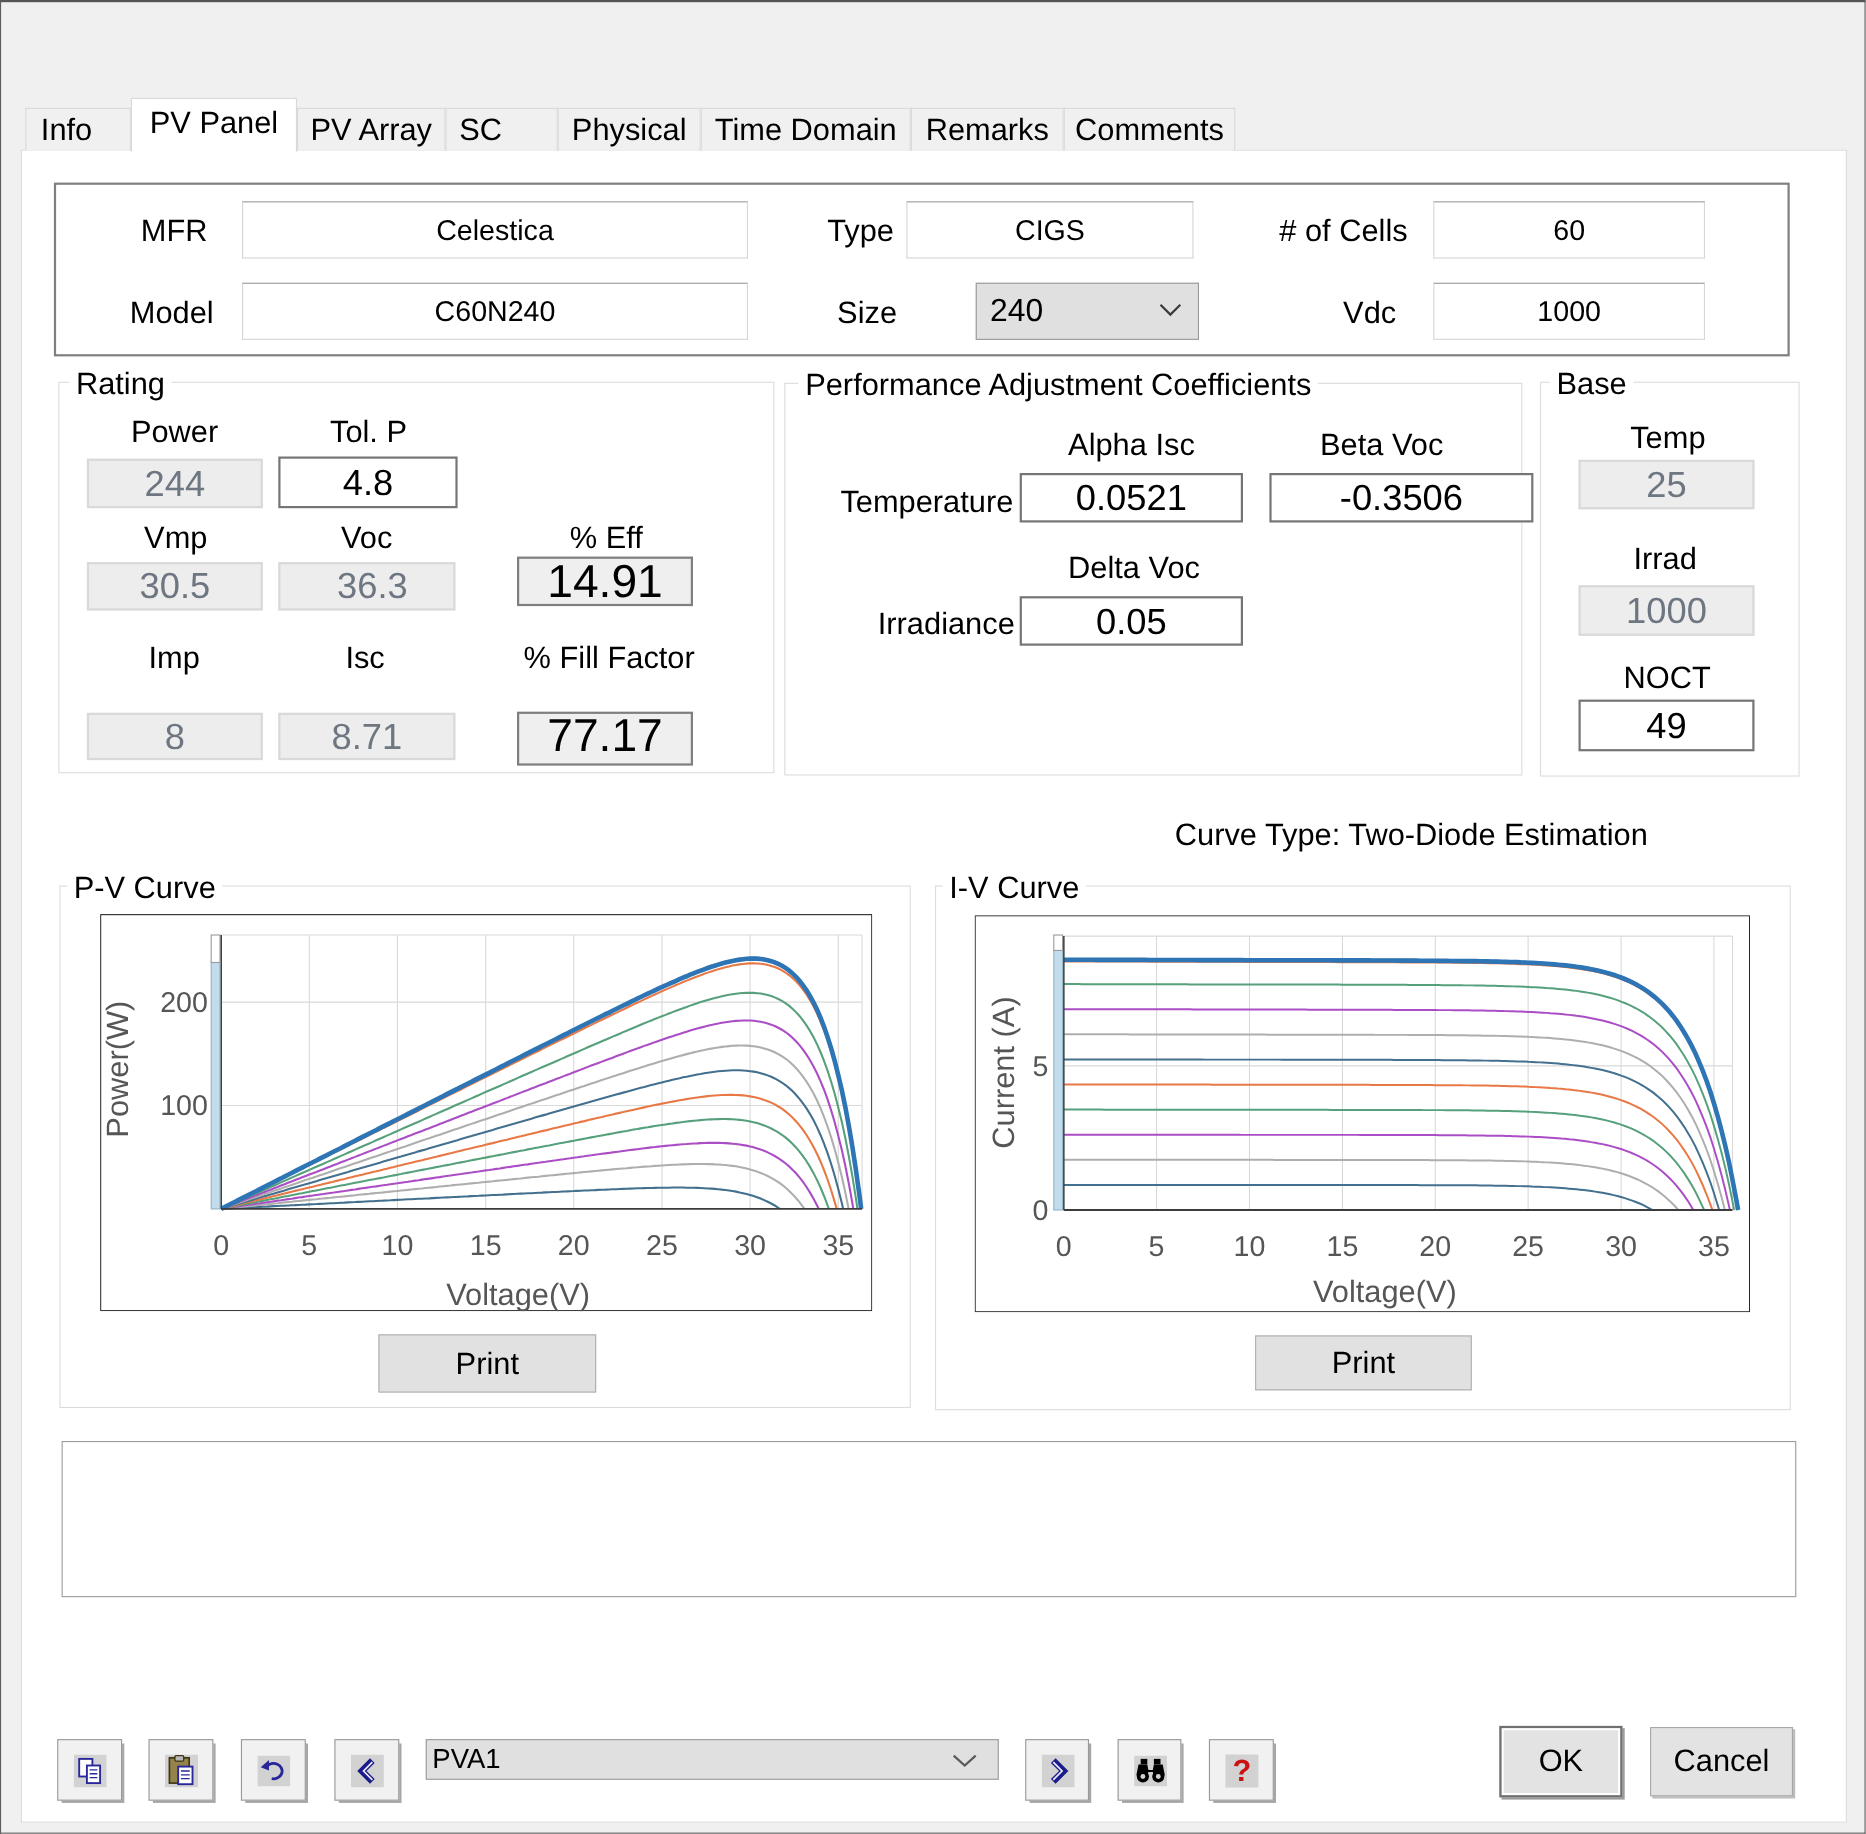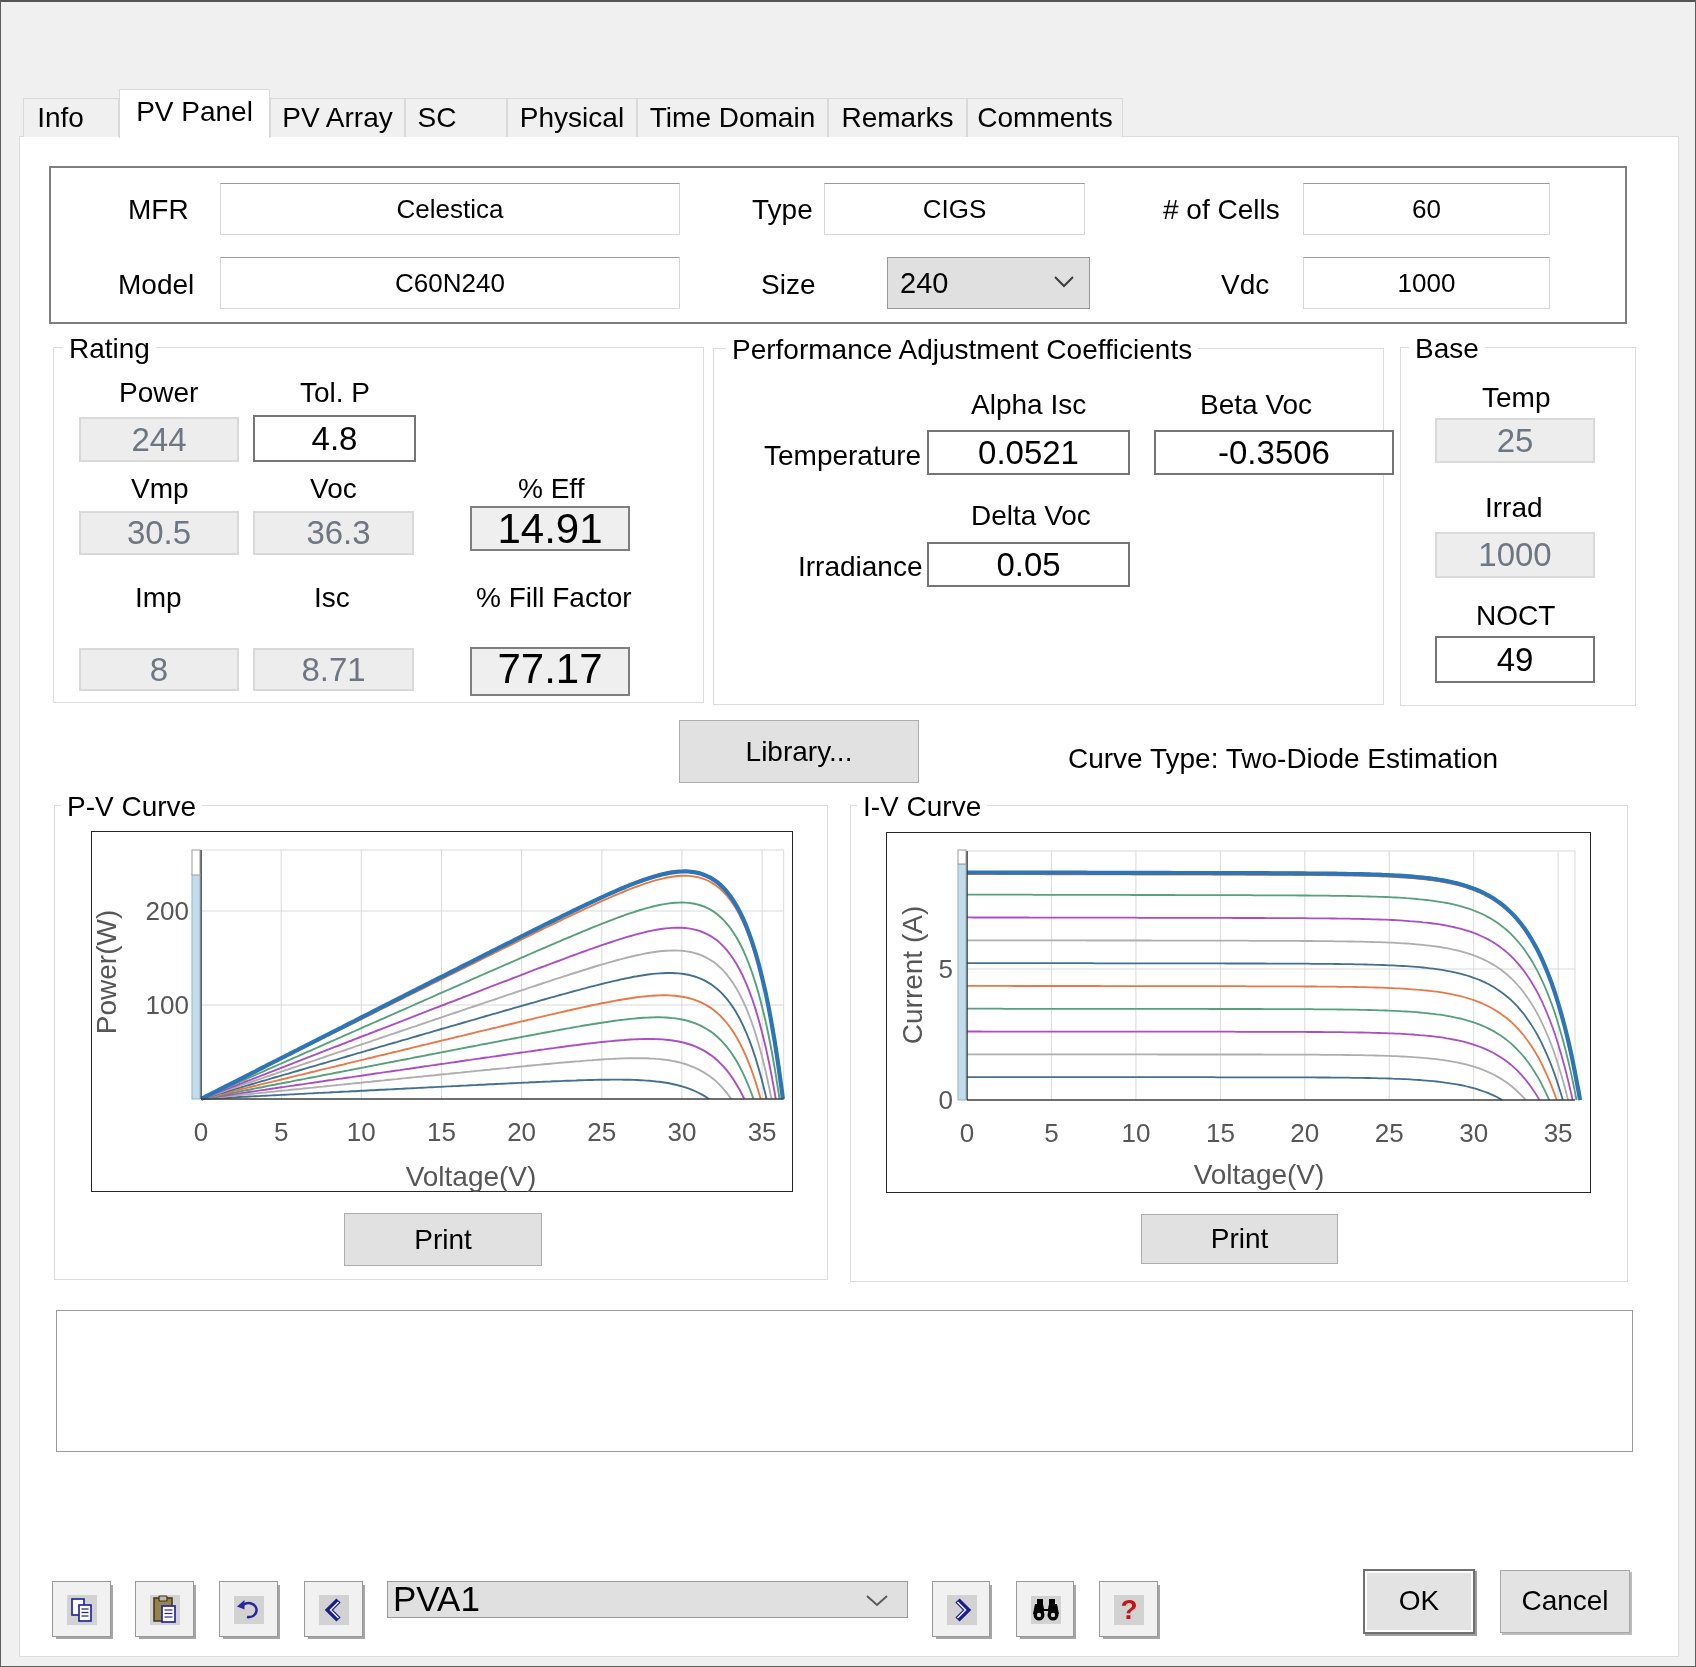--- a/index.html
+++ b/index.html
@@ -105,21 +105,20 @@
 
   <div class="grp" style="left:1399px;top:345px;width:236px;height:359px;"></div>
   <div class="grplabel" style="left:1408px;top:331px;">Base</div>
   <div class="lbl" style="left:1481px;top:380px;">Temp</div>
   <div class="flddis" style="left:1434px;top:416px;width:160px;height:45px;line-height:41px;">25</div>
   <div class="lbl" style="left:1484px;top:490px;">Irrad</div>
   <div class="flddis" style="left:1434px;top:530px;width:160px;height:46px;line-height:42px;">1000</div>
   <div class="lbl" style="left:1475px;top:598px;">NOCT</div>
   <div class="fld2" style="left:1434px;top:634px;width:160px;height:47px;line-height:43px;">49</div>
 
-  <div class="btn" style="left:678px;top:718px;width:240px;height:63px;line-height:61px;">Library...</div>
   <div class="lbl" style="left:1067px;top:741px;">Curve Type: Two-Diode Estimation</div>
 
   <div class="grp" style="left:53px;top:803px;width:774px;height:475px;"></div>
   <div class="grplabel" style="left:60px;top:789px;">P-V Curve</div>
   <svg style="position:absolute;left:90px;top:829px" width="702" height="361" font-family="Liberation Sans, sans-serif">
       <rect x="0.5" y="0.5" width="701" height="360" fill="#ffffff" stroke="#262626"></rect>
 <line x1="110.0" y1="19" x2="110.0" y2="268" stroke="#d9d9d9" stroke-width="1"></line>
 <line x1="190.2" y1="19" x2="190.2" y2="268" stroke="#d9d9d9" stroke-width="1"></line>
 <line x1="270.3" y1="19" x2="270.3" y2="268" stroke="#d9d9d9" stroke-width="1"></line>
 <line x1="350.5" y1="19" x2="350.5" y2="268" stroke="#d9d9d9" stroke-width="1"></line>
@@ -239,21 +238,21 @@
     </svg>
   </div>
   <div class="sbtn" style="left:303px;top:1579px;">
     <svg style="position:absolute;left:14px;top:13px" width="30" height="30" viewBox="0 0 30 30">
       <rect x="0" y="0" width="30" height="30" fill="#d2d2d2"></rect>
       <path d="M19.5,5.5 L10,15 L19.5,24.5" fill="none" stroke="#1b1b8a" stroke-width="6"></path>
       <path d="M19.5,7 L11.5,15 L19.5,23" fill="none" stroke="#e8e8ff" stroke-width="1.6"></path>
     </svg>
   </div>
   <div class="abs" style="left:386px;top:1579px;width:521px;height:37px;background:#e0e0e0;border:1px solid #9a9a9a;">
-    <div style="position:absolute;left:5px;top:0;font-size:35px;line-height:34px;">PVA1</div>
+    <div style="position:absolute;left:5px;top:0;font-size:25px;line-height:34px;">PVA1</div>
     <svg style="position:absolute;right:18px;top:12px" width="24" height="14" viewBox="0 0 24 14">
         <path d="M2,2 L12,11 L22,2" fill="none" stroke="#5a5a5a" stroke-width="2"></path>
       </svg>
   </div>
   <div class="sbtn" style="left:931px;top:1579px;width:58px;">
     <svg style="position:absolute;left:14px;top:13px" width="30" height="30" viewBox="0 0 30 30">
       <rect x="0" y="0" width="30" height="30" fill="#d2d2d2"></rect>
       <path d="M10.5,5.5 L20,15 L10.5,24.5" fill="none" stroke="#1b1b8a" stroke-width="6"></path>
       <path d="M10.5,7 L18.5,15 L10.5,23" fill="none" stroke="#e8e8ff" stroke-width="1.6"></path>
     </svg>

